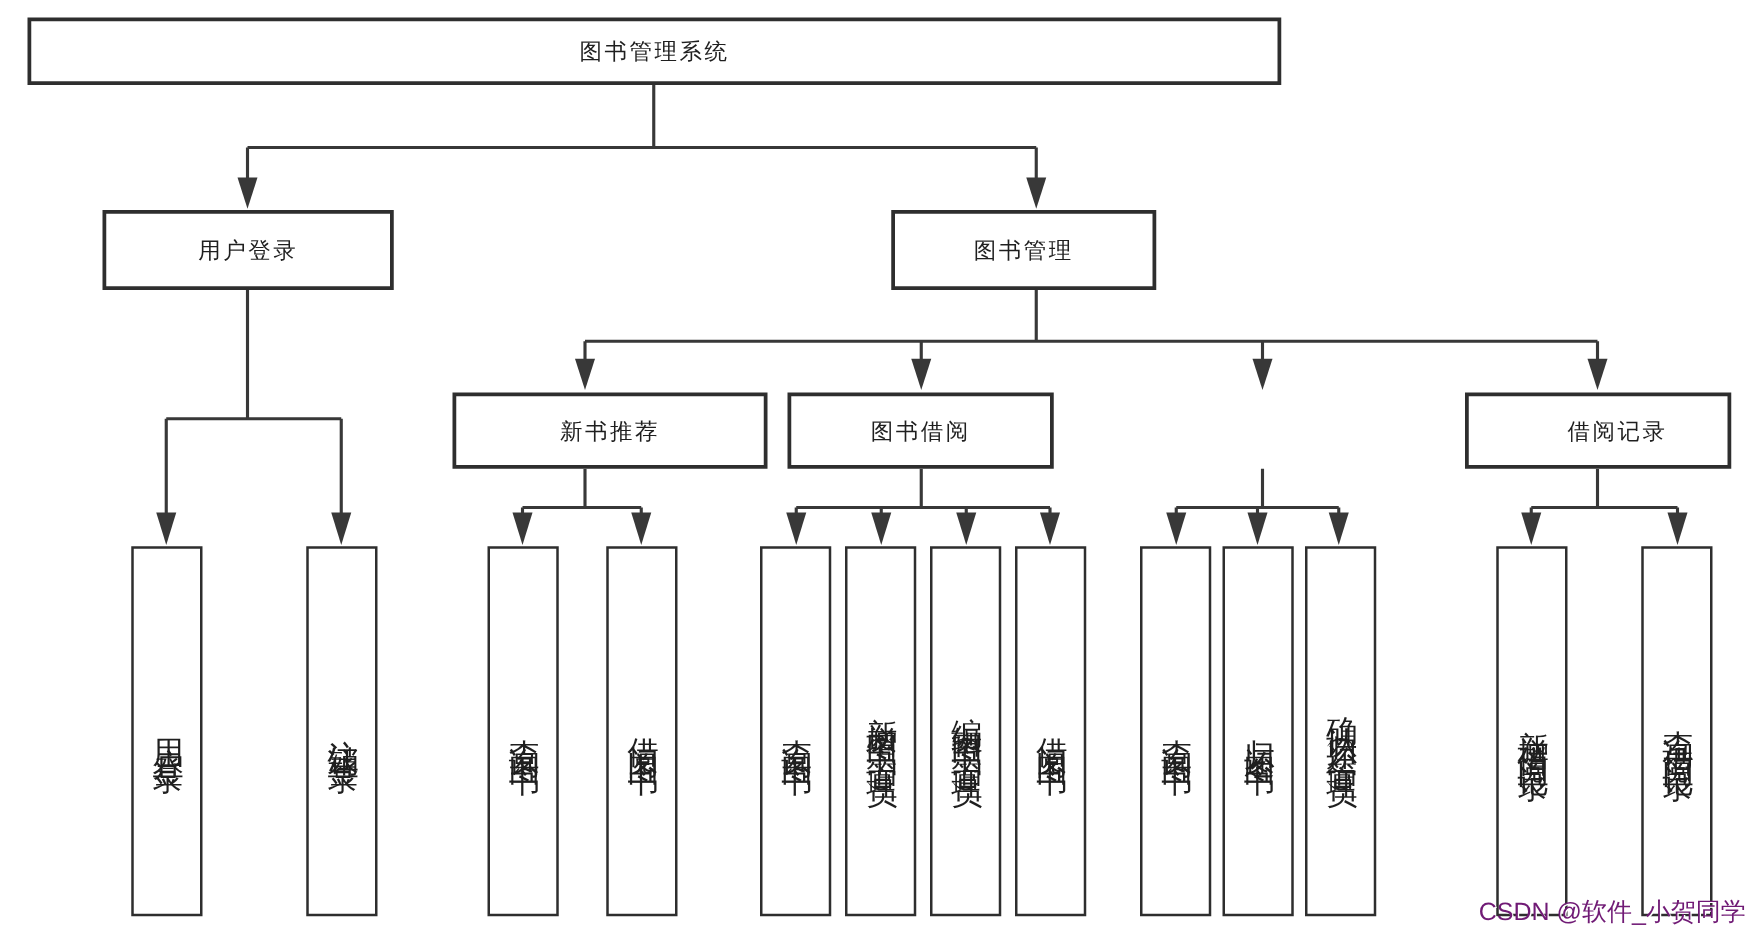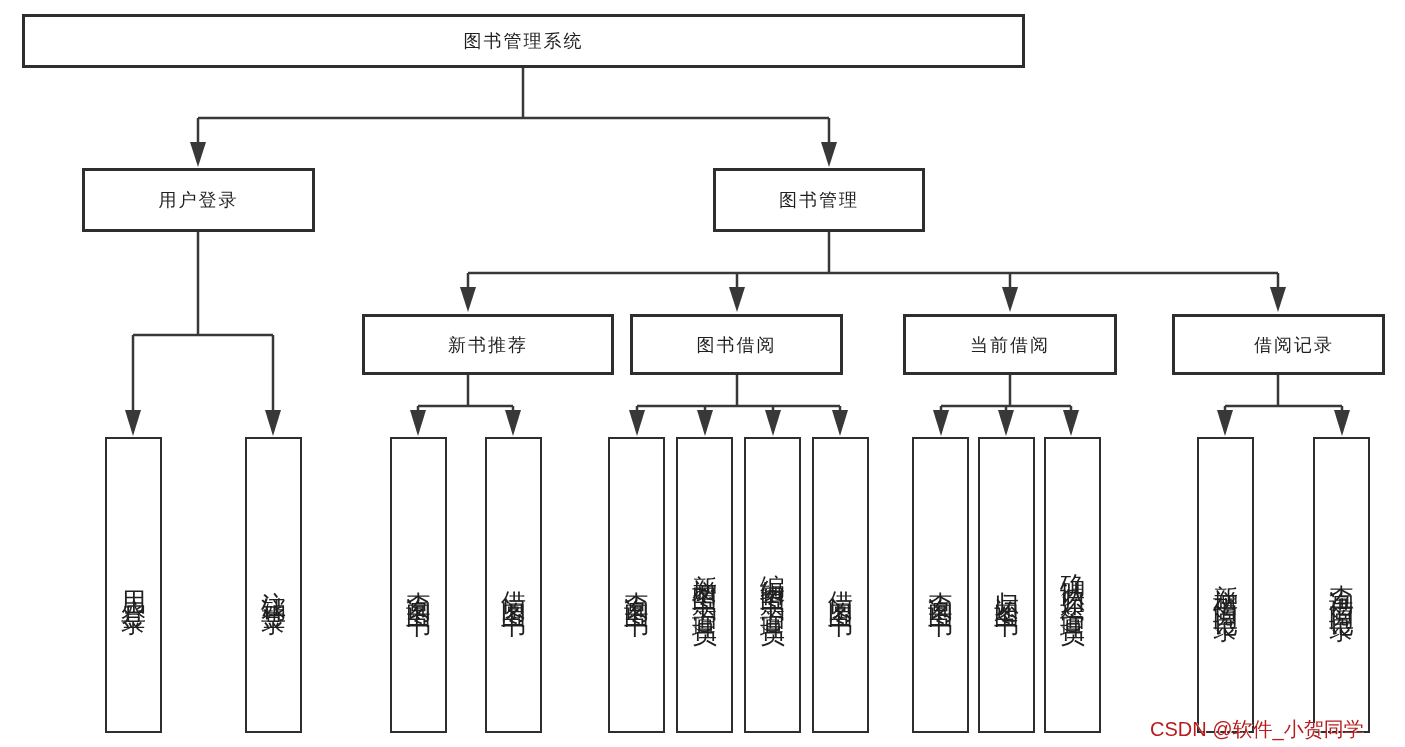--- a/index.html
+++ b/index.html
@@ -57,25 +57,25 @@
     writing-mode: vertical-rl;
     text-orientation: mixed;
     font-size: 25px;
     letter-spacing: 7px;
     line-height: 1;
     color: #1f1f1f;
     white-space: nowrap;
   }
   #watermark {
     position: absolute;
-    left: 1150px;
+    left: 1183px;
     top: 716px;
     z-index: 2;
     font-size: 20px;
-    color: #b91c1c;
+    color: #701a75;
     text-shadow: 1px 1px 0 #ffffff;
     white-space: nowrap;
   }
 </style>
 </head>
 <body>
 
 <div id="canvas">
 
   <svg id="connectors" width="1405" height="747" viewBox="0 0 1405 747" fill="none" stroke="#383838" stroke-width="2.5">
@@ -138,23 +138,20 @@
   <div class="node" style="left:713px; top:168px; width:212px; height:64px;">
     <span class="lbl">图书管理</span>
   </div>
 
   <div class="node" style="left:362px; top:314px; width:252px; height:61px;">
     <span class="lbl">新书推荐</span>
   </div>
   <div class="node" style="left:630px; top:314px; width:213px; height:61px;">
     <span class="lbl">图书借阅</span>
   </div>
-  <div class="node" style="left:903px; top:314px; width:214px; height:61px;">
-    <span class="lbl">当前借阅</span>
-  </div>
   <div class="node" style="left:1172px; top:314px; width:213px; height:61px;padding-left:31px;">
     <span class="lbl">借阅记录</span>
   </div>
 
   <div class="leaf" style="left:105px;">
     <span class="vlbl">用户登录</span>
   </div>
   <div class="leaf" style="left:245px;">
     <span class="vlbl">注销登录</span>
   </div>

